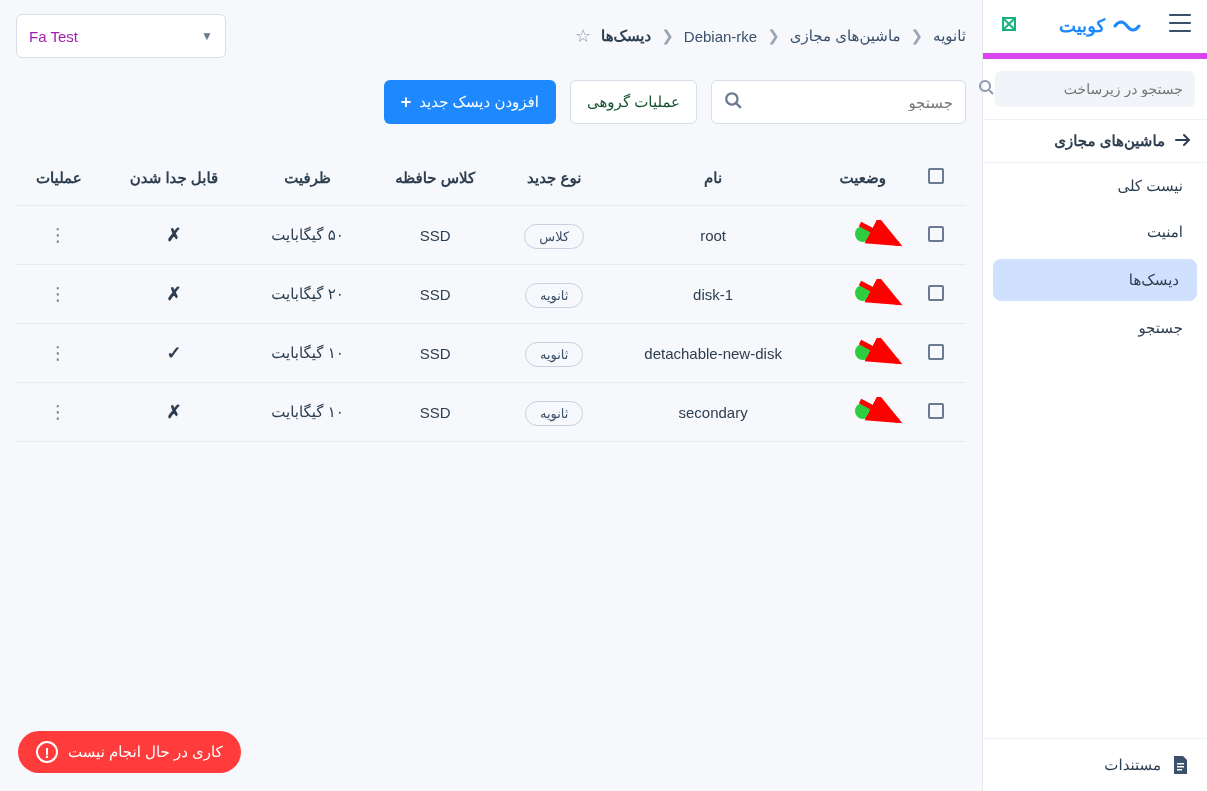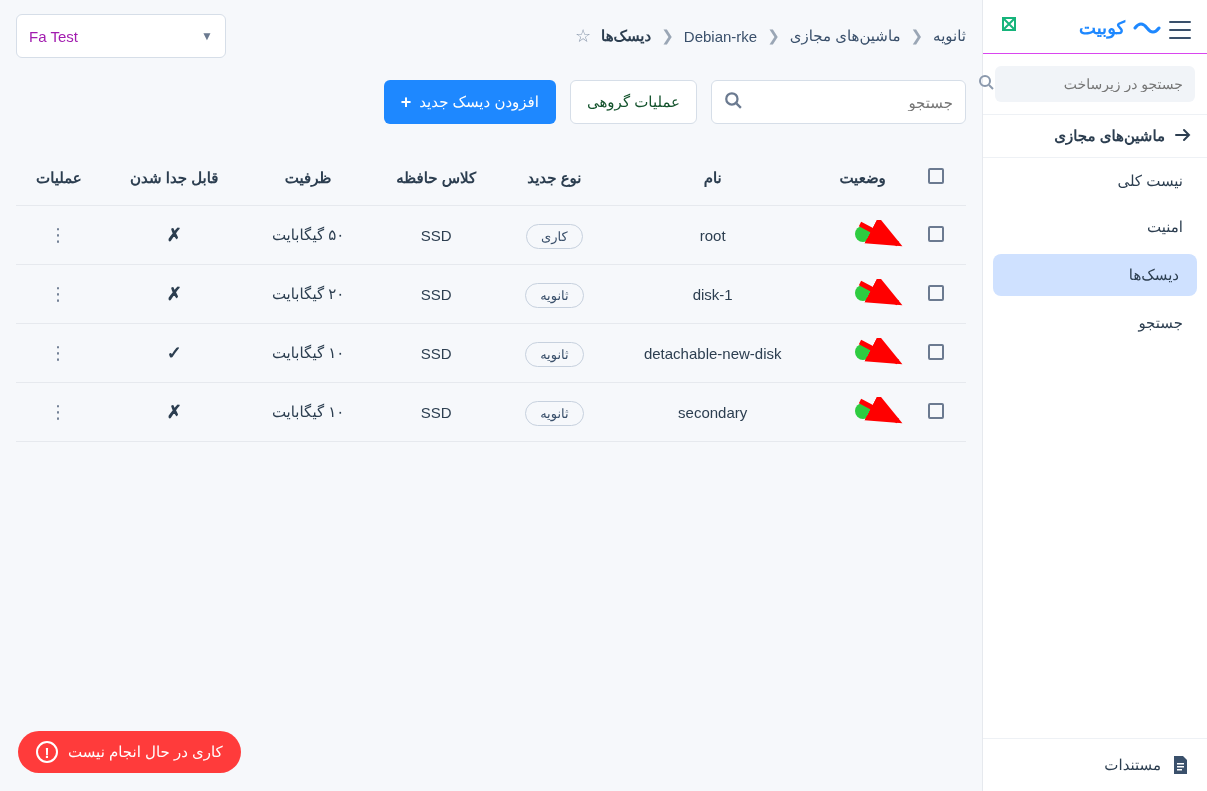--- a/index.html
+++ b/index.html
@@ -15,24 +15,24 @@
 .app { display: flex; height: 100%; }
 .sidebar {
   width: 225px;
   background: #fff;
   border-left: 1px solid #e6e9ee;
   display: flex;
   flex-direction: column;
 }
 .sidebar-top {
   display: flex;
-  align-items: flex-end;
+  align-items: flex-start;
   padding: 14px 16px;
-  border-bottom: 1px solid #d946ef;
-  gap: 8px;
+  border-bottom: 6px solid #d946ef;
+  gap: 28px;
 }
 .hamburger {
   width: 22px; height: 18px;
   display: flex; flex-direction: column; justify-content: space-between;
   cursor: pointer;
 }
 .hamburger span { height: 2px; background: #3a506b; border-radius: 1px; }
 .brand { display: flex; align-items: center; gap: 8px; }
 .brand-wave { color: #1e88ff; font-size: 20px; }
 .brand-text { color: #1e88ff; font-weight: 700; font-size: 18px; }
@@ -264,21 +264,21 @@
                     <marker id="ah" markerWidth="8" markerHeight="8" refX="6" refY="3" orient="auto">
                       <path d="M0,0 L7,3 L0,6 Z" fill="#ff0000"></path>
                     </marker>
                   </defs>
                   <line x1="2" y1="4" x2="40" y2="24" stroke="#ff0000" stroke-width="5" marker-end="url(#ah)"></line>
                 </svg>
       <span class="chk"></span>
     </td>
     <td><span class="status-dot"></span></td>
     <td>root</td>
-    <td><span class="pill">کاری</span></td>
+    <td><span class="pill">کلاس</span></td>
     <td>SSD</td>
     <td>۵۰ گیگابایت</td>
     <td><span class="xmark">✗</span></td>
     <td><span class="dots">⋮</span></td>
   </tr>
             <tr>
     <td class="checkbox-cell" style="position:relative">
       <svg class="red-arrow" viewBox="0 0 46 30" style="left:-48px; top:50%; transform:translateY(-50%)">
                   <defs>
                     <marker id="ah" markerWidth="8" markerHeight="8" refX="6" refY="3" orient="auto">

